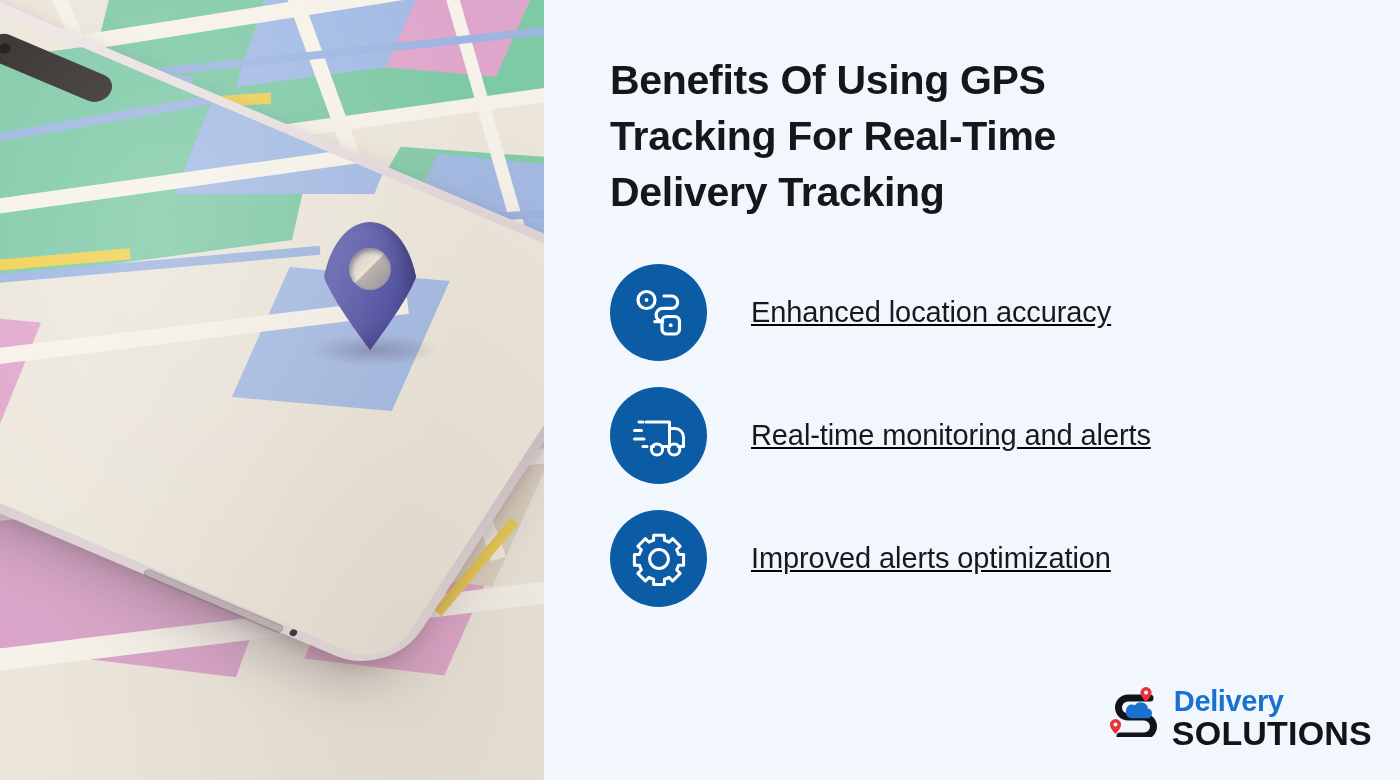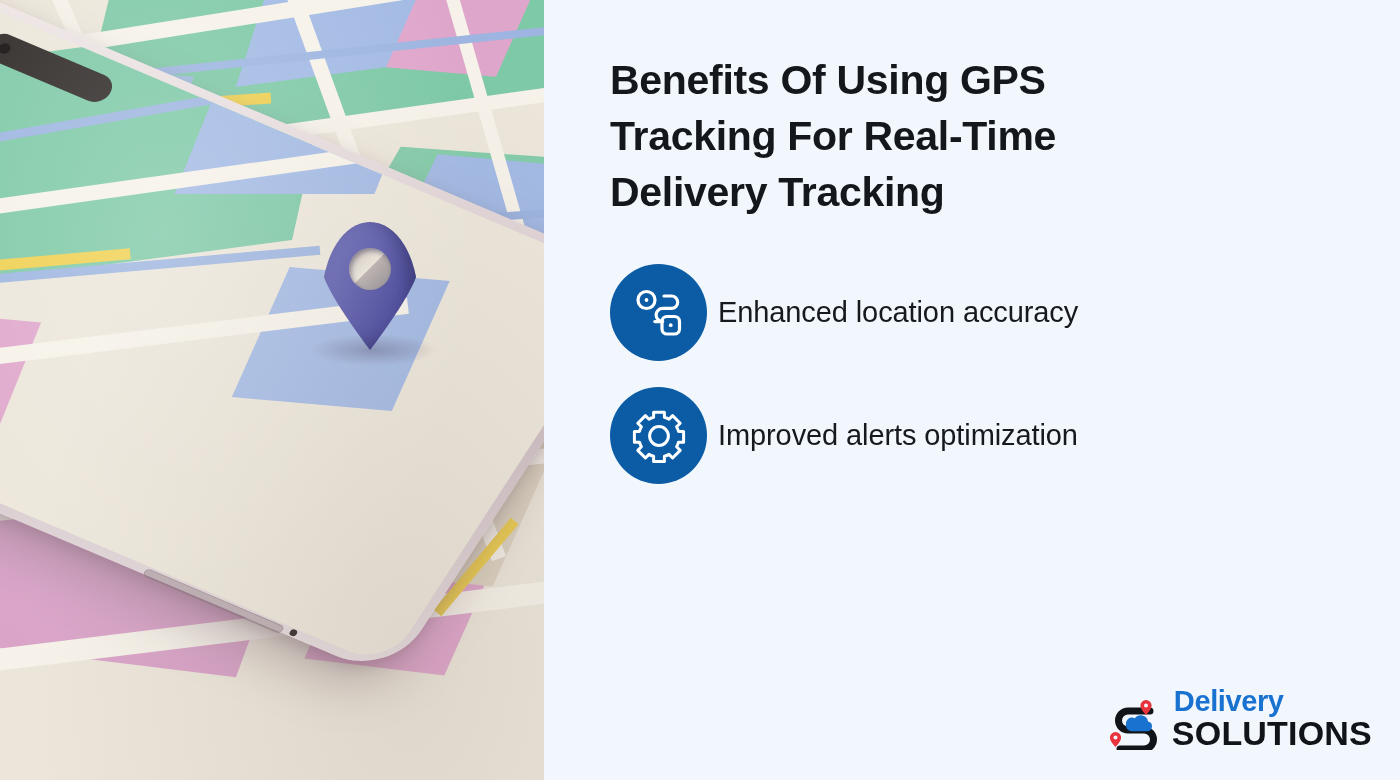--- a/index.html
+++ b/index.html
@@ -166,33 +166,33 @@
   .panel {
     position:relative; flex:1; height:780px; background:#f1f7fd;
     padding:52px 40px 4px 66px;
   }
   .headline {
     font-size:41px; line-height:1.37; font-weight:700; color:#14181c;
     letter-spacing:-.3px; max-width:600px;
   }
   .benefits { margin-top:44px; }
   .benefit {
-    display:flex; align-items:center; gap:11px; margin-bottom:26px;
+    display:flex; align-items:center; gap:44px; margin-bottom:26px;text-decoration:underline;
   }
   .bicon {
     flex:0 0 auto; width:97px; height:97px; border-radius:50%;
     background:#0b5ca5; display:flex; align-items:center; justify-content:center;
   }
   .bicon svg { display:block; }
   .blabel { font-size:29px; color:#16191d; letter-spacing:-.1px; }
 
   
   .logo {
     position:absolute; right:28px; bottom:30px;
-    display:flex; align-items:flex-end; gap:6px;
+    display:flex; align-items:flex-start; gap:6px;
   }
   .logo-mark { width:62px; height:50px; flex:0 0 auto; }
   .logo-type { line-height:1; }
   .logo-top { font-size:29px; font-weight:700; color:#1a72d0; letter-spacing:-.4px; }
   .logo-bot { font-size:34px; font-weight:700; color:#111418; letter-spacing:.2px;
               margin-top:-4px; margin-left:-2px; }
 </style>
 </head>
 <body>
 
@@ -283,20 +283,38 @@
               <circle cx="13.5" cy="13" r="1.9" fill="#ffffff" stroke="none"></circle>
               <rect x="29" y="29.5" width="17.5" height="17.5" rx="5"></rect>
               <circle cx="37.7" cy="38.2" r="1.9" fill="#ffffff" stroke="none"></circle>
               <path d="M31 9 h7.5 a6.2 6.2 0 0 1 0 12.4 h-8.8 a6.6 6.6 0 0 0 0 13.2 h-7.9"></path>
             </svg>
           </span>
         </div>
         <div class="blabel">Enhanced location accuracy</div>
       </div>
 
+      <div class="benefit">
+        <div class="bicon">
+          <span>
+            <svg width="56" height="52" viewBox="0 0 56 52" fill="none" stroke="#ffffff" stroke-width="3" stroke-linecap="round" stroke-linejoin="round">
+              <path d="M15 12 h23.5 v24.5 h-6"></path>
+              <path d="M38.5 18.5 h5.5 a8.5 8.5 0 0 1 8.5 8.5 v9.5 h-5.2"></path>
+              <path d="M22.5 36.5 h-2"></path>
+              <circle cx="26" cy="39.5" r="5.6"></circle>
+              <circle cx="43.2" cy="39.5" r="5.6"></circle>
+              <path d="M12 12 h-4"></path>
+              <path d="M10.5 20.5 h-7"></path>
+              <path d="M13 29 h-9.5"></path>
+              <path d="M16 36.5 h-4"></path>
+            </svg>
+          </span>
+        </div>
+        <div class="blabel">Real-time monitoring and alerts</div>
+      </div>
 
       <div class="benefit">
         <div class="bicon">
           <span>
             <svg width="54" height="54" viewBox="0 0 54 54" fill="none" stroke="#ffffff" stroke-width="3" stroke-linecap="round" stroke-linejoin="round">
               <path d="M21.6 3.2 h10.8 v5.1 a19 19 0 0 1 4.6 1.9 l3.6-3.6 7.6 7.6 -3.6 3.6
                        a19 19 0 0 1 1.9 4.6 h5.1 v10.8 h-5.1 a19 19 0 0 1 -1.9 4.6 l3.6 3.6
                        -7.6 7.6 -3.6-3.6 a19 19 0 0 1 -4.6 1.9 v5.1 h-10.8 v-5.1
                        a19 19 0 0 1 -4.6-1.9 l-3.6 3.6 -7.6-7.6 3.6-3.6
                        a19 19 0 0 1 -1.9-4.6 h-5.1 v-10.8 h5.1 a19 19 0 0 1 1.9-4.6

